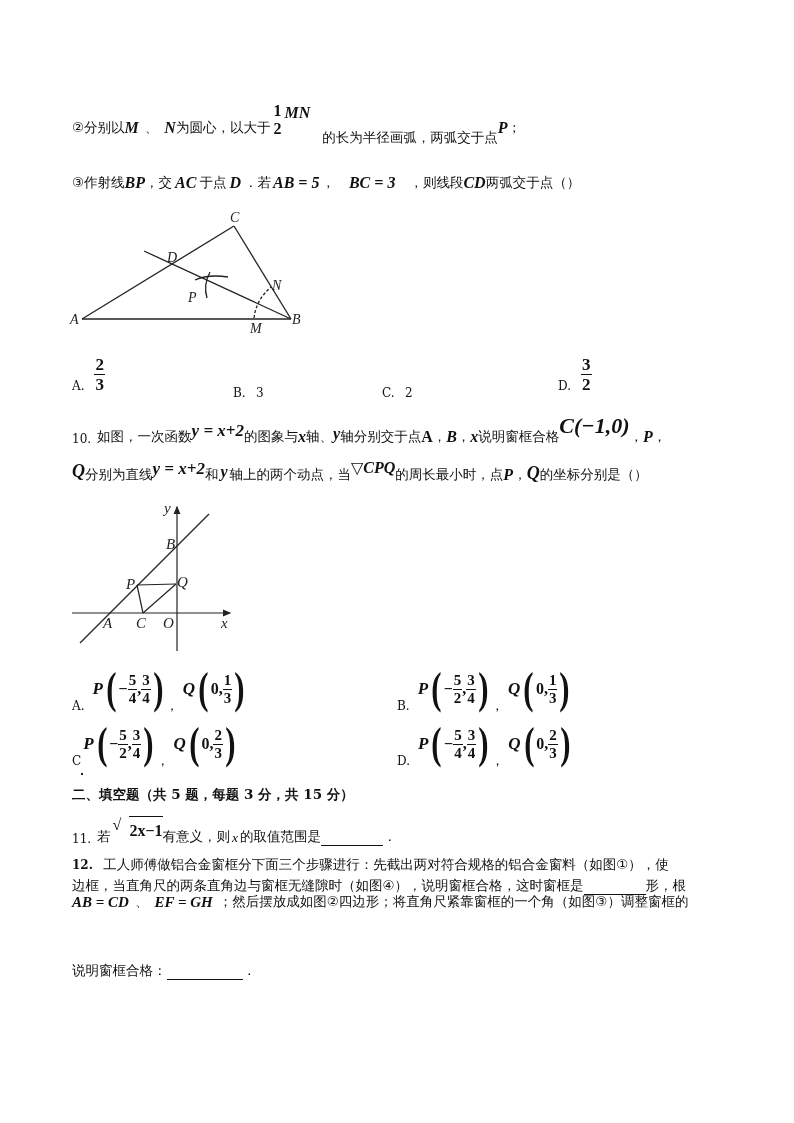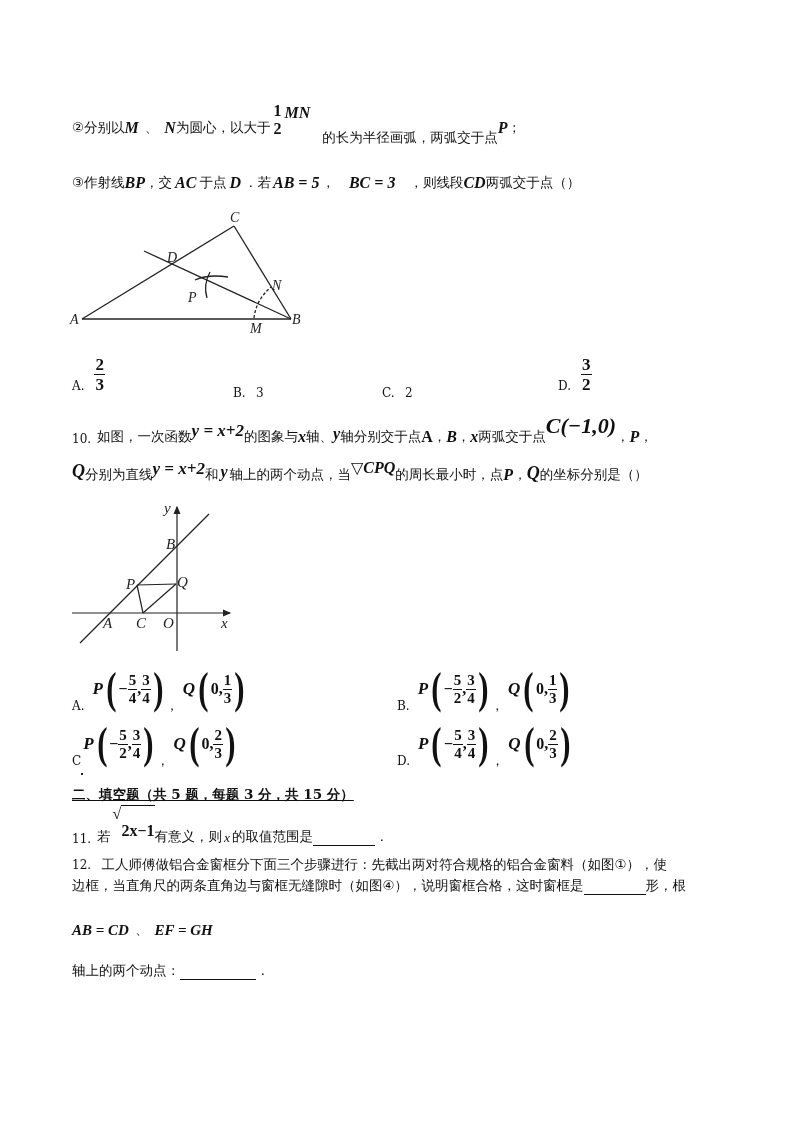--- a/index.html
+++ b/index.html
@@ -14,21 +14,21 @@
   .frac { display: inline-flex; flex-direction: column; align-items: center; vertical-align: middle; line-height: 1; font-family: "Liberation Serif", serif; font-weight: bold; }
   .frac .n { padding: 0 1px 1px; border-bottom: 1.5px solid #111; }
   .frac .d { padding: 1px 1px 0; }
   .opt-letter { font-family: "DejaVu Serif", "Liberation Serif", serif; font-size: 12px; }
   .paren { font-family: "Liberation Serif", serif; font-weight: bold; font-size: 44px; line-height: 1; vertical-align: middle; transform: scaleX(0.7); display: inline-block; }
   .coord { display: inline-flex; align-items: center; }
   .coord .lbl { font-family: "Liberation Serif", serif; font-weight: bold; font-style: italic; font-size: 17px; margin-right: 1px; }
   .coord .sm { font-family: "Liberation Serif", serif; font-weight: bold; font-size: 16px; }
   .coord .frac { font-size: 15px; }
   .blank { display: inline-block; border-bottom: 1px solid #111; height: 14px; vertical-align: baseline; }
-  .sec-title { font-weight: bold; font-family: "DejaVu Serif", "Liberation Serif", serif; font-size: 13.5px; text-decoration: underline; }
+  .sec-title { font-weight: bold; font-family: "DejaVu Serif", "Liberation Serif", serif; font-size: 13.5px; }
   svg text { font-family: "Liberation Serif", "DejaVu Serif", serif; font-style: italic; }
 </style>
 </head>
 <body>
 
 <div class="abs" style="left:72px; top:108px; height:40px; display:flex; align-items:center;">
   <span>②分别以</span>
   <span class="m">M</span>
   <span style="margin:0 6px;">、</span>
   <span class="m">N</span>
@@ -110,21 +110,21 @@
   <span>的图象与</span>
   <span class="m">x</span>
   <span>轴、</span>
   <span class="m" style="position:relative; top:-3px;">y</span>
   <span>轴分别交于点</span>
   <span class="mu">A</span>
   <span>，</span>
   <span class="m">B</span>
   <span>，</span>
   <span class="m">x</span>
-  <span>两弧交于点</span>
+  <span>说明窗框合格</span>
   <span class="m" style="font-size:22px; position:relative; top:-7px;">C(−1,0)</span>
   <span>，</span>
   <span class="m">P</span>
   <span>，</span>
 </div>
 
 <div class="abs" style="left:72px; top:460px; height:24px; display:flex; align-items:flex-end;">
   <span class="m" style="font-size:18px; position:relative; top:-2px;">Q</span>
   <span>分别为直线</span>
   <span class="m" style="font-size:17px; position:relative; top:-5px;">y = x+2</span>
@@ -290,40 +290,41 @@
   </span>
 </div>
 
 <div class="abs sec-title" style="left:72px; top:786px;">二、填空题（共 5 题，每题 3 分，共 15 分）</div>
 
 <div class="abs" style="left:72px; top:822px; height:24px; display:flex; align-items:flex-end;">
   <span class="opt-letter" style="margin-right:6px;">11.</span>
   <span>若</span>
   <span style="display:inline-flex; align-items:flex-start; position:relative; top:-6px; margin-left:2px;">
     <span class="mu" style="font-size:16px; font-weight:normal;">√</span>
-    <span class="mu" style="border-top:1.3px solid #111; font-size:16px; padding-top:16px;">2x−1</span>
+    <span class="mu" style="border-top:1.3px solid #111; font-size:16px; padding-top:5px;margin-left:8px;">2x−1</span>
   </span>
   <span>有意义，则</span>
   <span style="font-family:'Liberation Serif',serif; font-style:italic; margin:0 2px;">x</span>
   <span>的取值范围是</span>
   <span class="blank" style="width:62px;"></span>
   <span>．</span>
 </div>
 
 <div class="abs" style="left:72px; top:856px;">
-  <span class="opt-letter" style="margin-right:6px;">12.</span>
+  <span class="opt-letter" style="margin-right:6px;font-weight:bold;">12.</span>
   <span>工人师傅做铝合金窗框分下面三个步骤进行：先截出两对符合规格的铝合金窗料（如图①），使</span>
 </div>
-<div class="abs" style="left:72px; top:921px; display:flex; align-items:center;">
+<div class="abs" style="left:72px; top:893px; display:flex; align-items:center;">
   <span class="m" style="font-size:15px;">AB = CD</span>
   <span style="margin:0 6px;">、</span>
   <span class="m" style="font-size:15px;">EF = GH</span>
+  <span style="margin-left:6px;">；然后摆放成如图②四边形；将直角尺紧靠窗框的一个角（如图③）调整窗框的</span>
 </div>
 <div class="abs" style="left:72px; top:877px; display:flex; align-items:flex-end;">
   <span>边框，当直角尺的两条直角边与窗框无缝隙时（如图④），说明窗框合格，这时窗框是</span>
   <span class="blank" style="width:62px;"></span>
   <span>形，根</span>
 </div>
 <div class="abs" style="left:72px; top:962px; display:flex; align-items:flex-end;">
-  <span>轴上的两个动点：</span>
+  <span>说明窗框合格：</span>
   <span class="blank" style="width:76px;"></span>
   <span>．</span>
 </div>
 
 </body></html>

